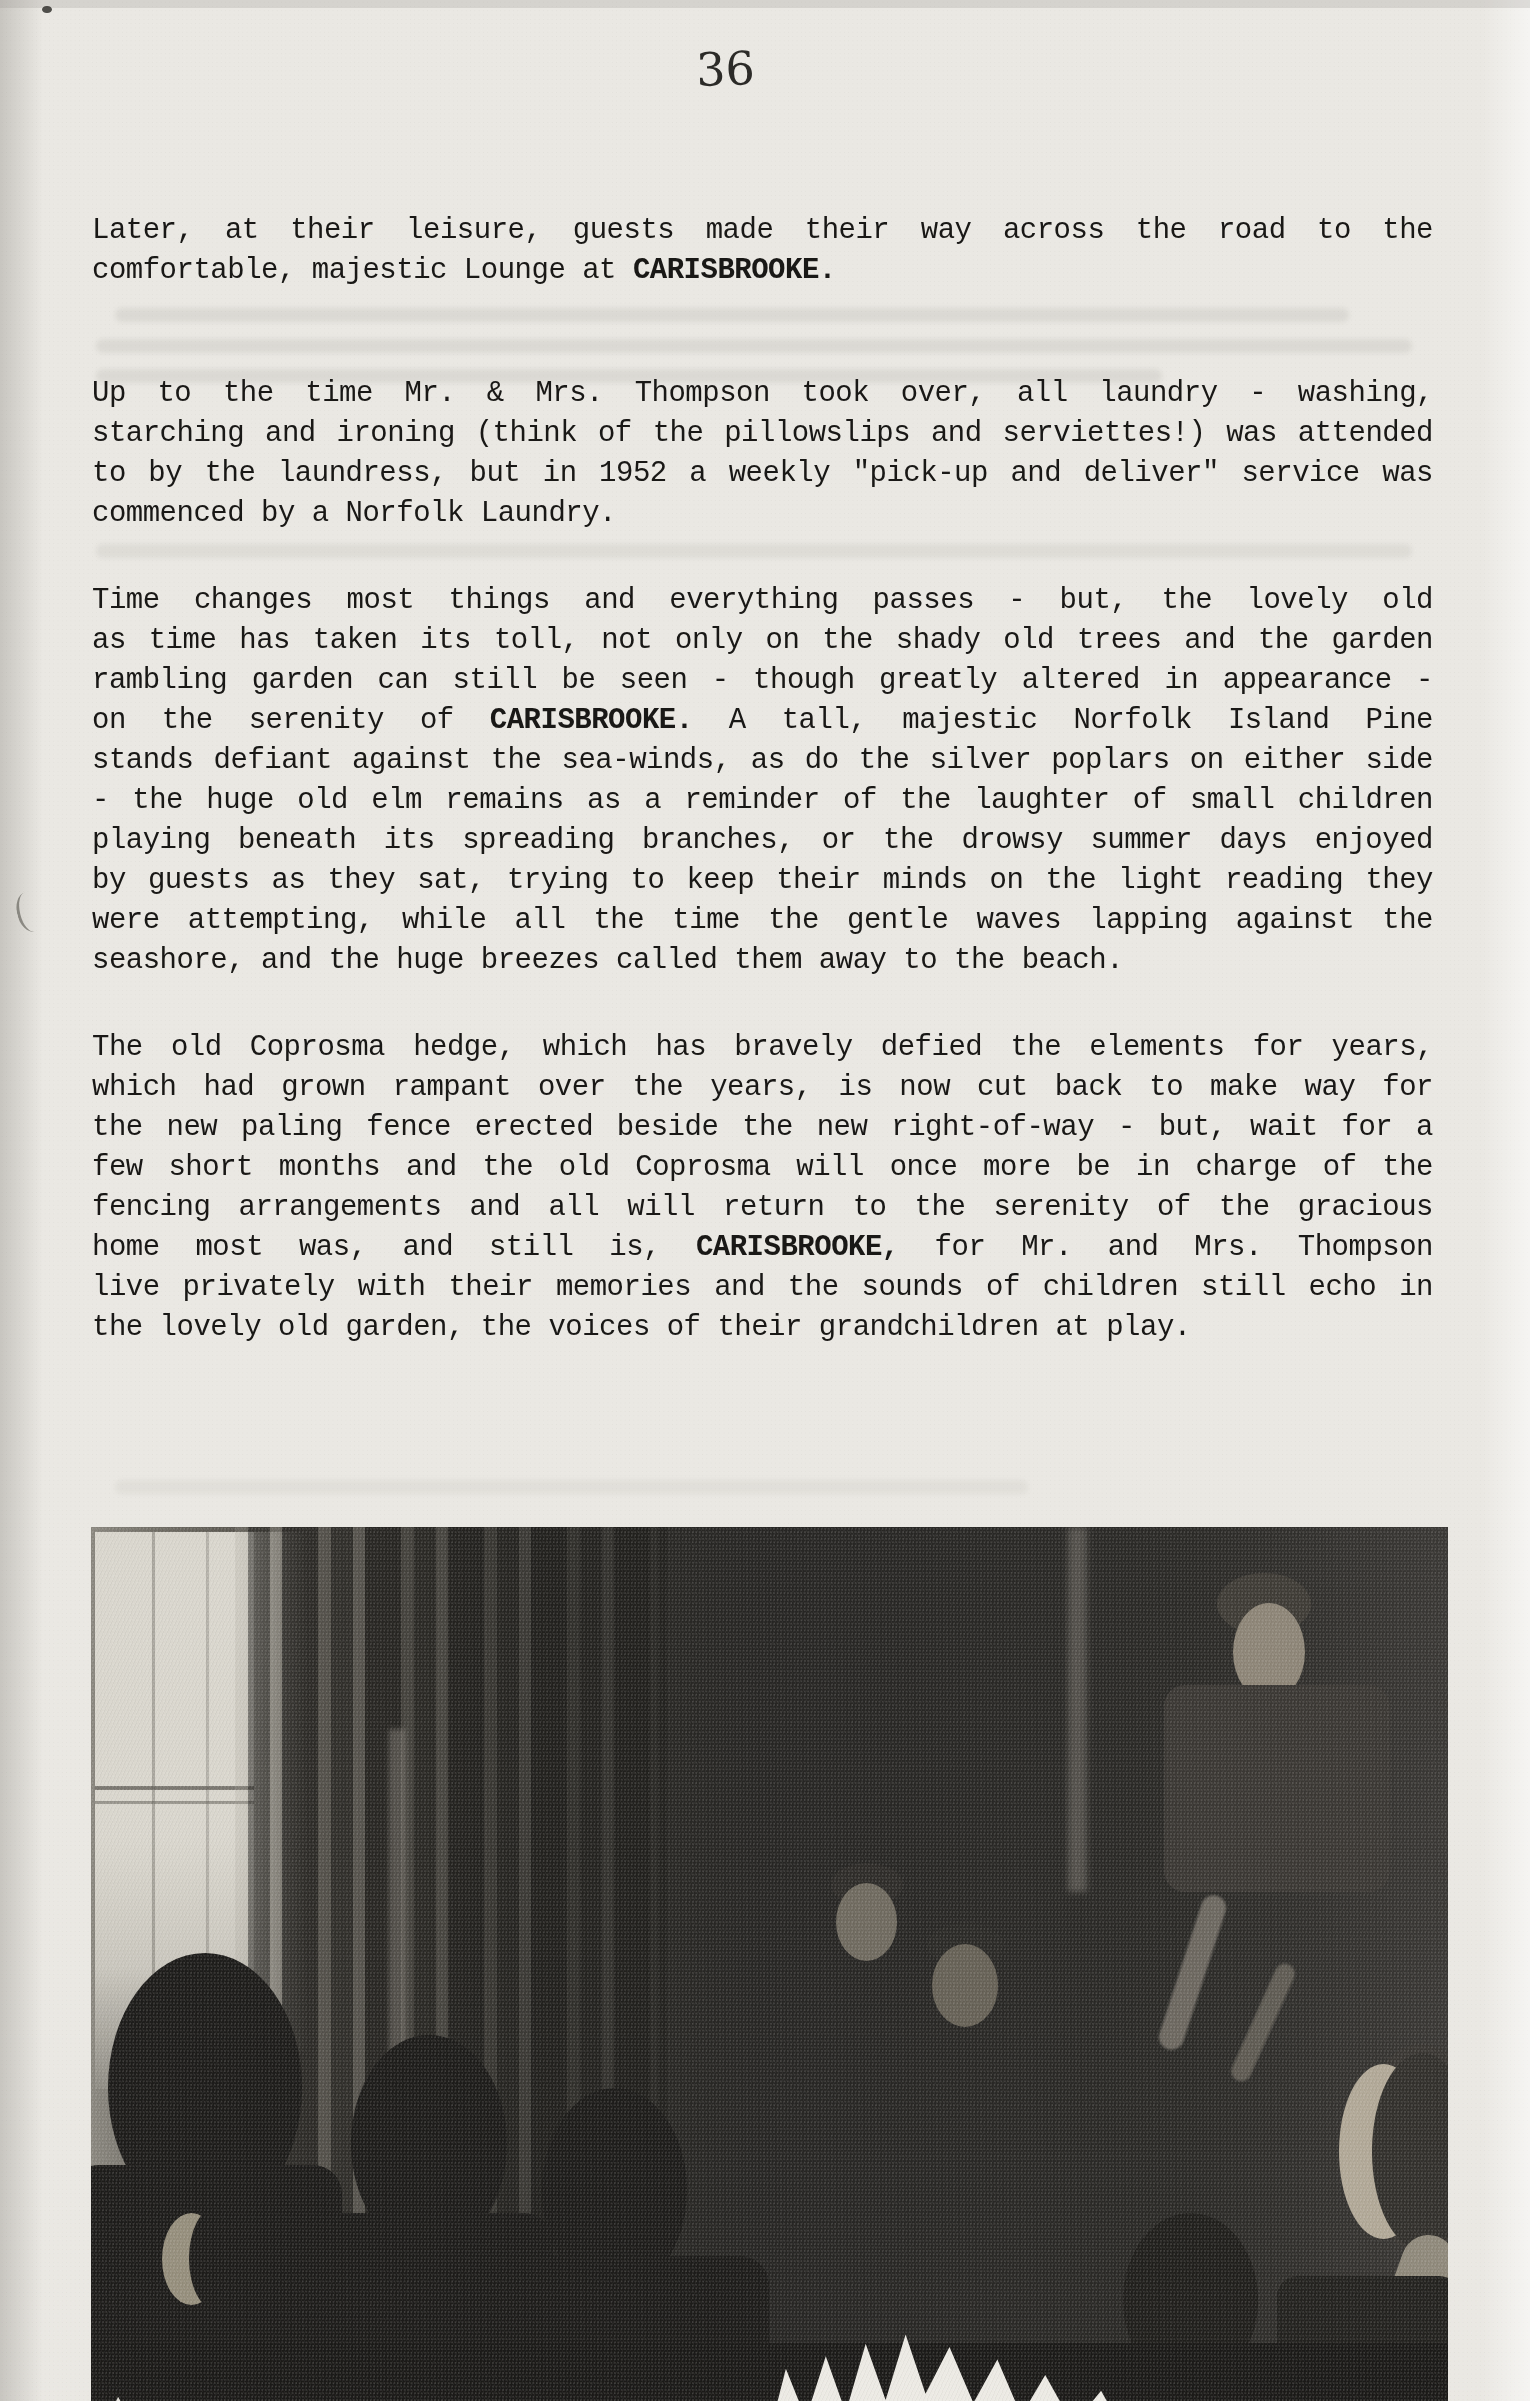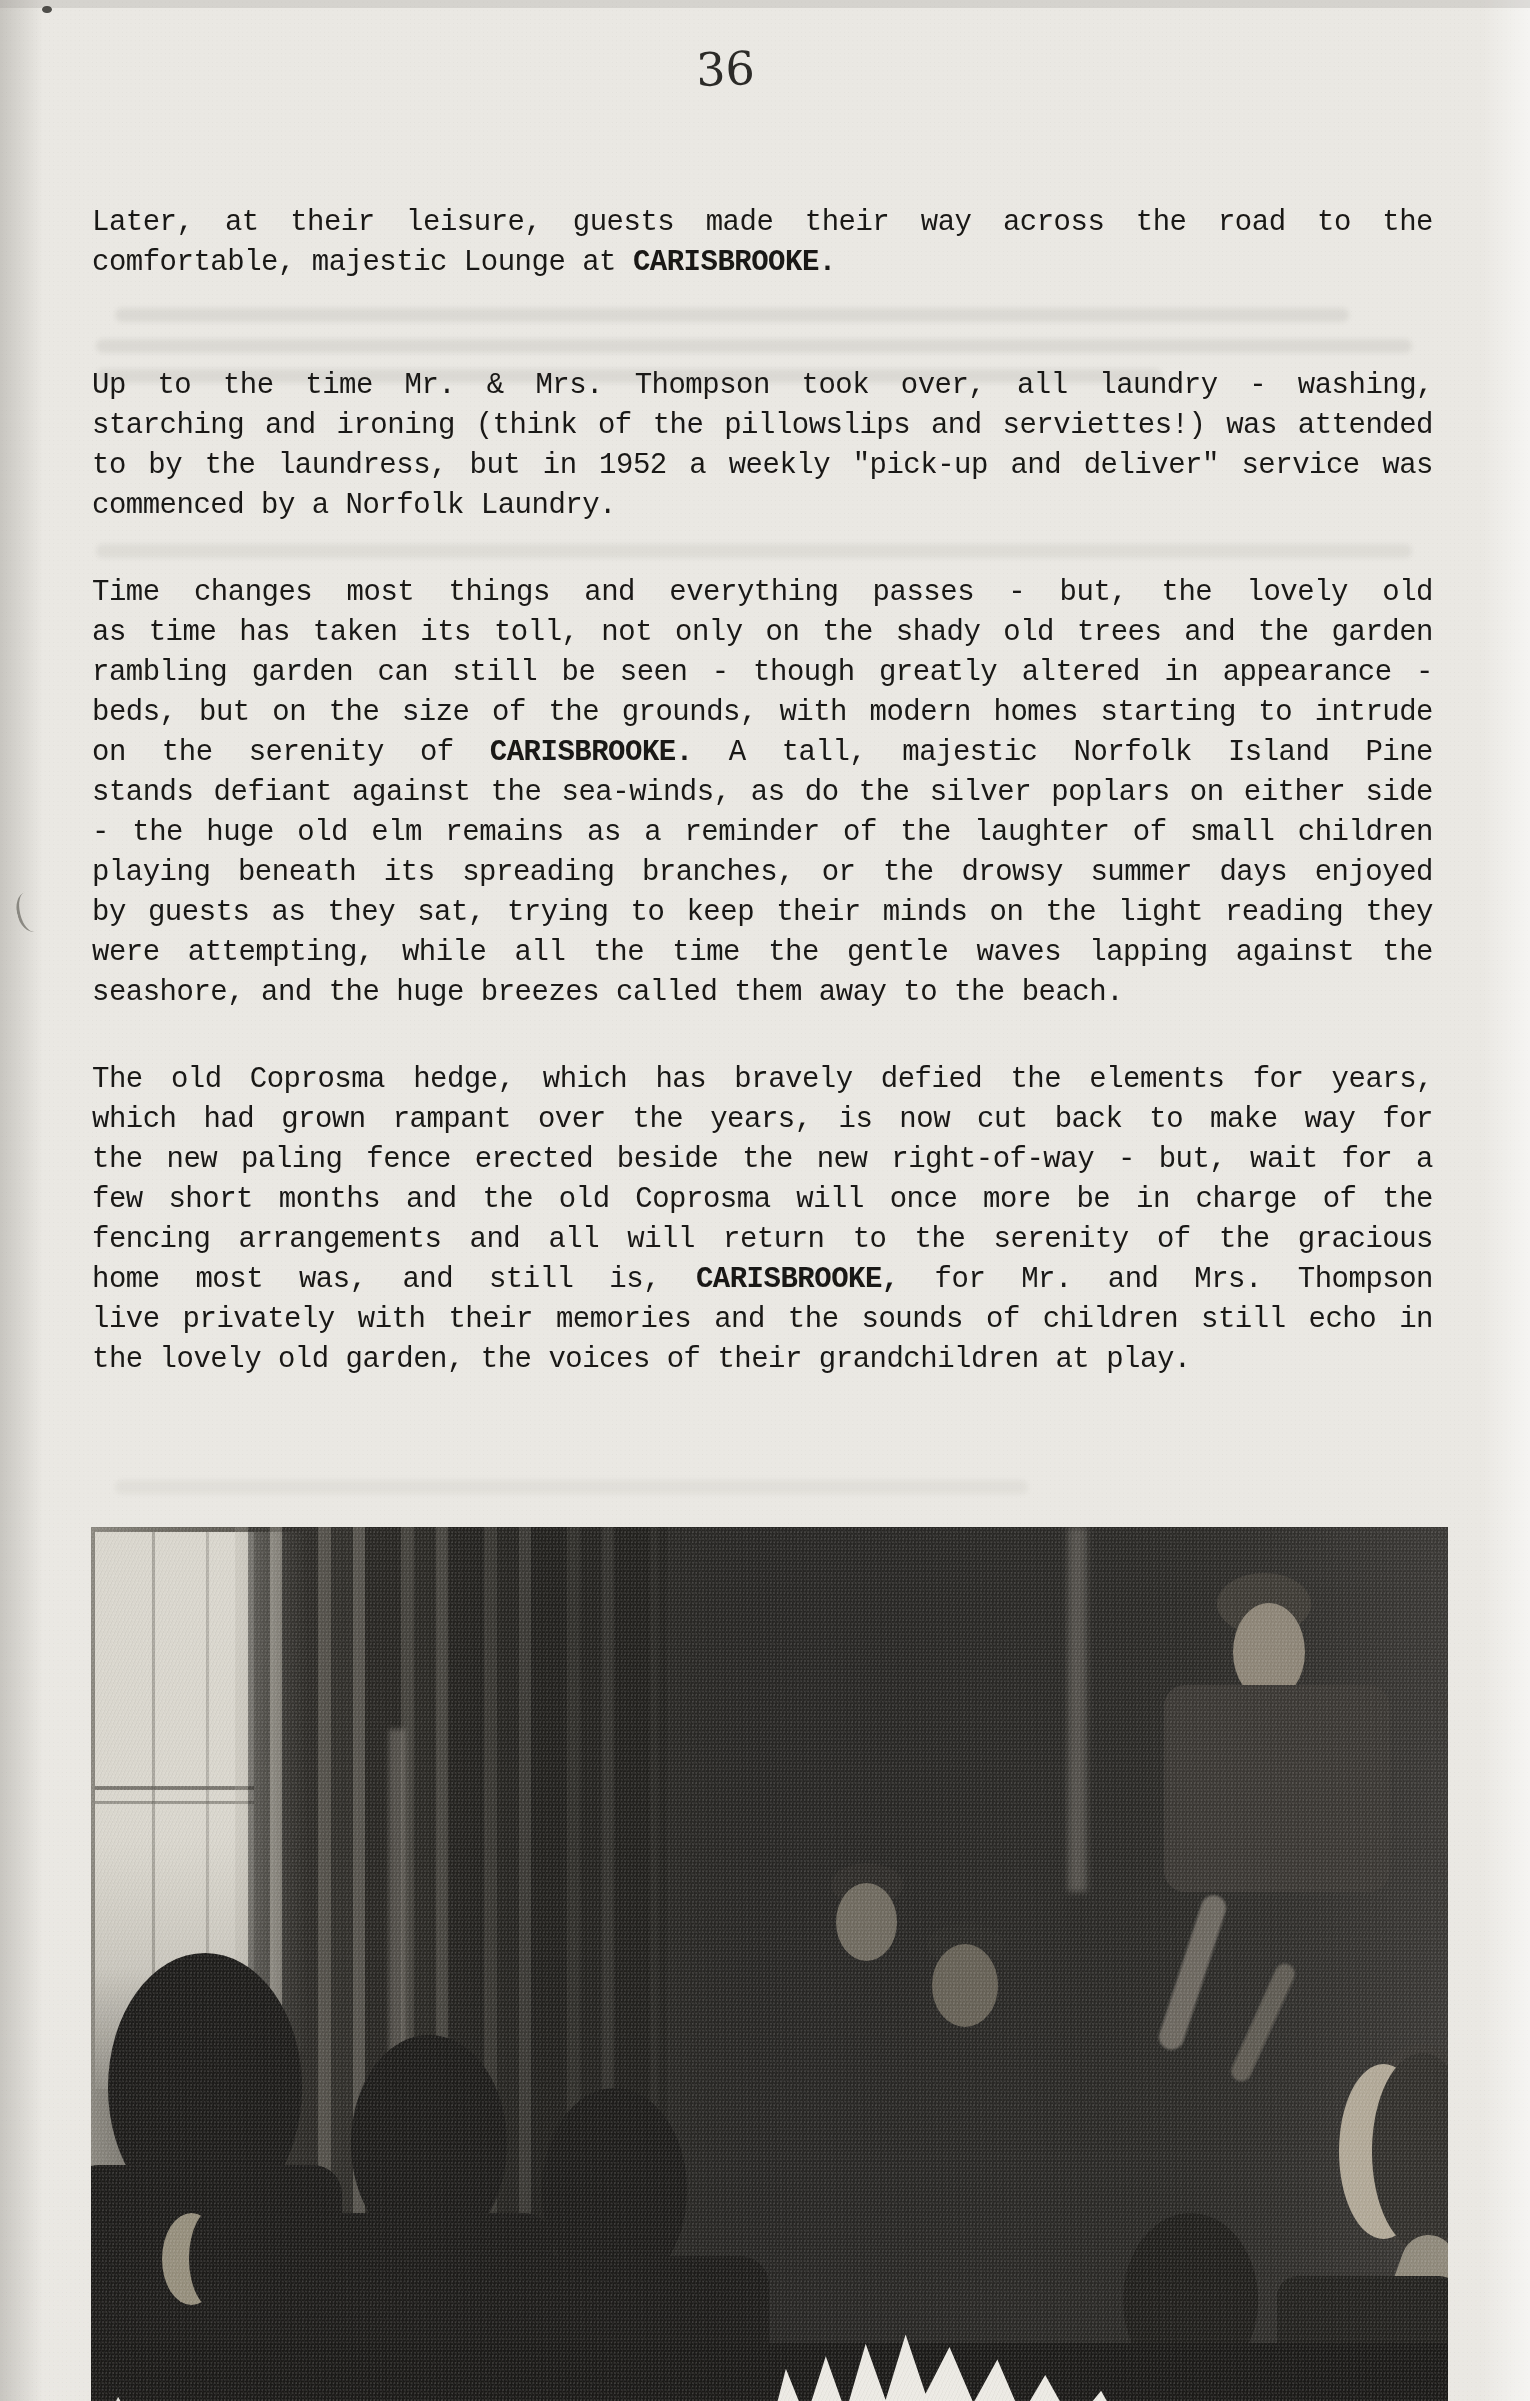--- a/index.html
+++ b/index.html
@@ -24,21 +24,21 @@
     background:rgba(118,113,104,0.12);}
   .g1{left:115px;top:308px;width:1234px;}
   .g2{left:96px;top:339px;width:1316px;}
   .g3{left:96px;top:369px;width:1066px;}
   .g4{left:96px;top:544px;width:1316px;background:rgba(118,113,104,0.10);}
   .g5{left:115px;top:1480px;width:913px;background:rgba(118,113,104,0.07);}
 
   .page-num{position:absolute;left:668px;top:42px;width:115px;text-align:center;
     font-family:"DejaVu Serif", serif;font-size:46px;color:#2c2b28;transform:rotate(-2deg);}
 
-  .text-block{position:absolute;left:92px;top:203px;width:1341px;color:#191816;}
+  .text-block{position:absolute;left:92px;top:211px;width:1341px;color:#191816;}
   .para{margin:0 0 47px 0;}
   .para.first{margin-bottom:83px;}
   .tline{font-size:29px;line-height:40px;letter-spacing:-0.5px;white-space:normal;
     text-align:justify;text-align-last:justify;}
   .tline.last{text-align-last:left;}
   .tline b{font-weight:bold;}
 
   
   .photo{position:absolute;left:91px;top:1527px;width:1357px;height:951px;overflow:hidden;
     background:#2b2a26;box-shadow:inset 0 0 43px rgba(0,0,0,0.35);}
@@ -130,21 +130,20 @@
       <div class="para">
         <div class="tline"><span>Up to the time Mr. &amp; Mrs. Thompson took over, all laundry - washing,</span></div>
         <div class="tline"><span>starching and ironing (think of the pillowslips and serviettes!) was attended</span></div>
         <div class="tline"><span>to by the laundress, but in 1952 a weekly "pick-up and deliver" service was</span></div>
         <div class="tline last"><span>commenced by a Norfolk Laundry.</span></div>
       </div>
       <div class="para">
         <div class="tline"><span>Time changes most things and everything passes - but, the lovely old</span></div>
         <div class="tline"><span>as time has taken its toll, not only on the shady old trees and the garden</span></div>
         <div class="tline"><span>rambling garden can still be seen - though greatly altered in appearance -</span></div>
-        <div class="tline"><span>beds, but on the size of the grounds, with modern homes starting to intrude</span></div>
         <div class="tline"><span>on the serenity of </span><b>CARISBROOKE.</b><span>  A tall, majestic Norfolk Island Pine</span></div>
         <div class="tline"><span>stands defiant against the sea-winds, as do the silver poplars on either side</span></div>
         <div class="tline"><span>- the huge old elm remains as a reminder of the laughter of small children</span></div>
         <div class="tline"><span>playing beneath its spreading branches, or the drowsy summer days enjoyed</span></div>
         <div class="tline"><span>by guests as they sat, trying to keep their minds on the light reading they</span></div>
         <div class="tline"><span>were attempting, while all the time the gentle waves lapping against the</span></div>
         <div class="tline last"><span>seashore, and the huge breezes called them away to the beach.</span></div>
       </div>
       <div class="para">
         <div class="tline"><span>The old Coprosma hedge, which has bravely defied the elements for years,</span></div>

